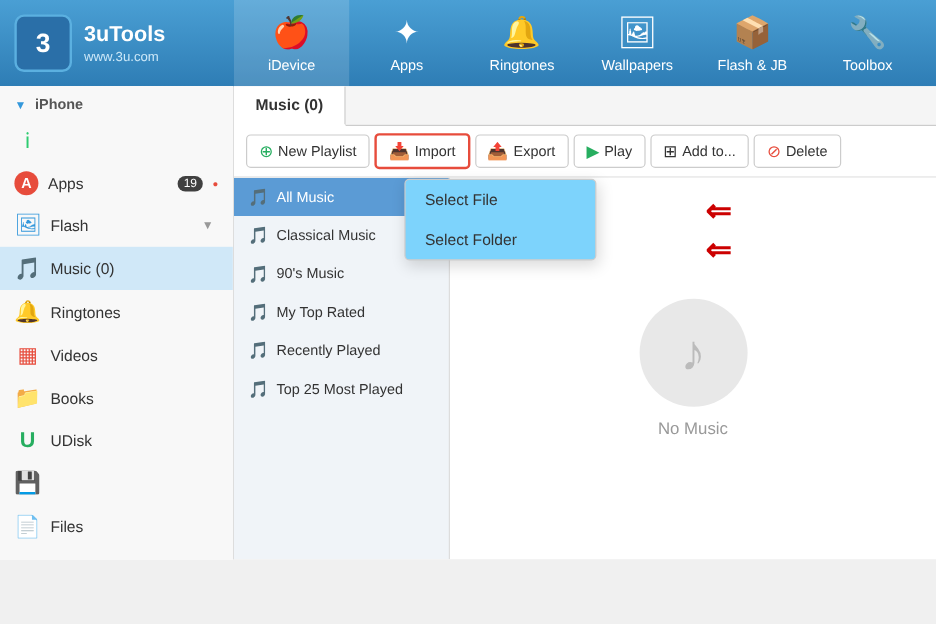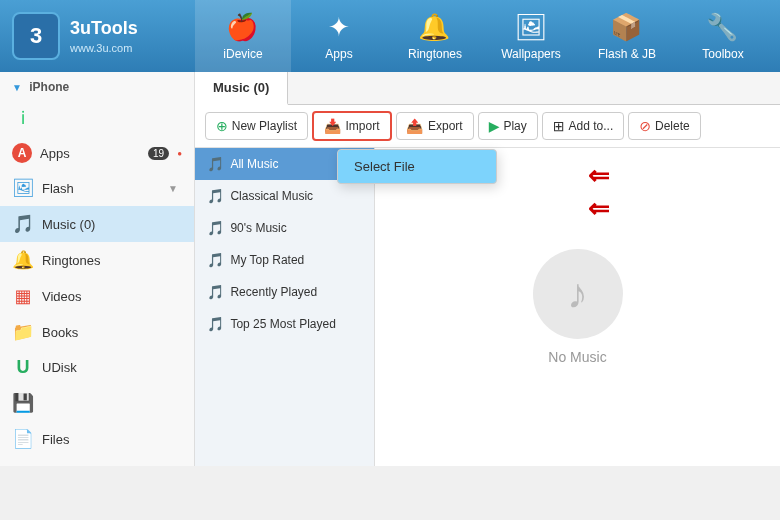--- a/index.html
+++ b/index.html
@@ -255,20 +255,23 @@
         <div style="position:relative;">
           <button class="toolbar-btn import-btn">
             <span class="btn-icon" style="color:#f39c12;">📥</span>
             <span>Import</span>
           </button>
 
           <div class="dropdown-overlay">
             <div class="dropdown-item">
               <span>Select File</span>
             </div>
+            <div class="dropdown-item">
+              <span>Select Folder</span>
+            </div>
           </div>
         </div>
         <button class="toolbar-btn">
           <span class="btn-icon" style="color:#3498db;">📤</span>
           <span>Export</span>
         </button>
         <button class="toolbar-btn">
           <span class="btn-icon" style="color:#27ae60;">▶</span>
           <span>Play</span>
         </button>

